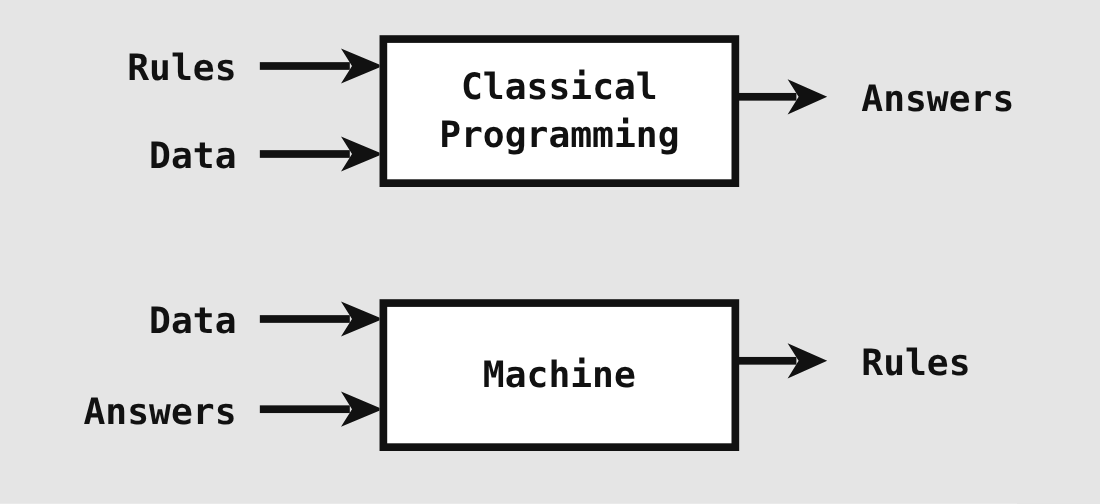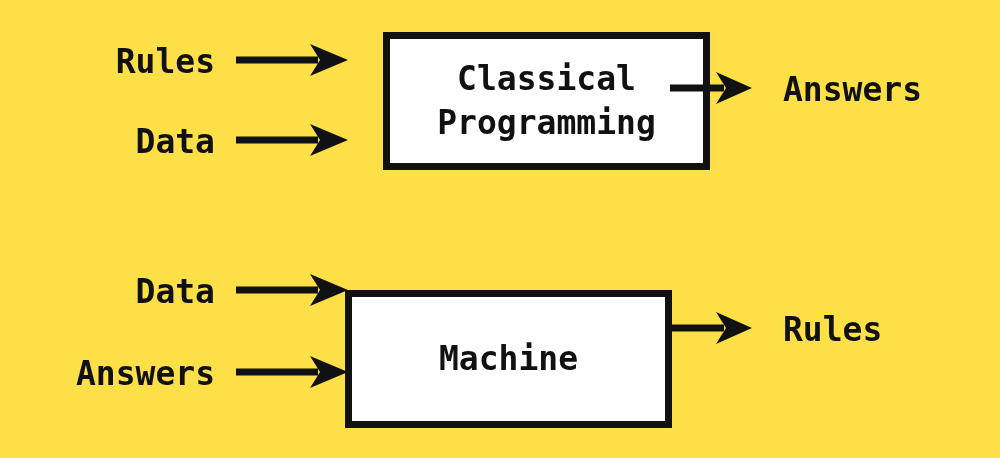--- a/index.html
+++ b/index.html
@@ -11,21 +11,21 @@
     width: 1000px;
     height: 458px;
     overflow: hidden;
     font-family: "DejaVu Sans Mono", "Liberation Mono", monospace;
   }
 
   #diagram {
     position: relative;
     width: 1000px;
     height: 458px;
-    background: #fde047;
+    background: #e5e5e5;
   }
 
   
   .label {
     position: absolute;
     font-family: "DejaVu Sans Mono", "Liberation Mono", monospace;
     font-size: 33px;
     font-weight: 700;
     line-height: 36px;
     color: #111111;
@@ -95,21 +95,21 @@
 
   <div class="label label-in" style="top:124px;">Data</div>
 
   <div class="arrow arrow-in" style="top:120px;">
     <svg viewBox="0 0 112 40" preserveAspectRatio="none">
       <rect x="0" y="16.5" width="82" height="7" fill="#111111"></rect>
       <path d="M 112 20 L 74 4 L 84 20 L 74 36 Z" fill="#111111"></path>
     </svg>
   </div>
 
-  <div class="proc-box" style="top:32px;margin-left:38px;">
+  <div class="proc-box" style="top:32px;">
     <div class="proc-line">Classical</div>
     <div class="proc-line">Programming</div>
   </div>
 
   <div class="arrow arrow-out" style="top:68px;">
     <svg viewBox="0 0 82 40" preserveAspectRatio="none">
       <rect x="0" y="16.5" width="54" height="7" fill="#111111"></rect>
       <path d="M 82 20 L 46 4 L 56 20 L 46 36 Z" fill="#111111"></path>
     </svg>
   </div>
@@ -127,21 +127,21 @@
 
   <div class="label label-in" style="top:356px;">Answers</div>
 
   <div class="arrow arrow-in" style="top:352px;">
     <svg viewBox="0 0 112 40" preserveAspectRatio="none">
       <rect x="0" y="16.5" width="82" height="7" fill="#111111"></rect>
       <path d="M 112 20 L 74 4 L 84 20 L 74 36 Z" fill="#111111"></path>
     </svg>
   </div>
 
-  <div class="proc-box" style="top:290px;">
+  <div class="proc-box" style="top:272px;">
     <div class="proc-line">Machine</div>
   </div>
 
   <div class="arrow arrow-out" style="top:308px;">
     <svg viewBox="0 0 82 40" preserveAspectRatio="none">
       <rect x="0" y="16.5" width="54" height="7" fill="#111111"></rect>
       <path d="M 82 20 L 46 4 L 56 20 L 46 36 Z" fill="#111111"></path>
     </svg>
   </div>
 

